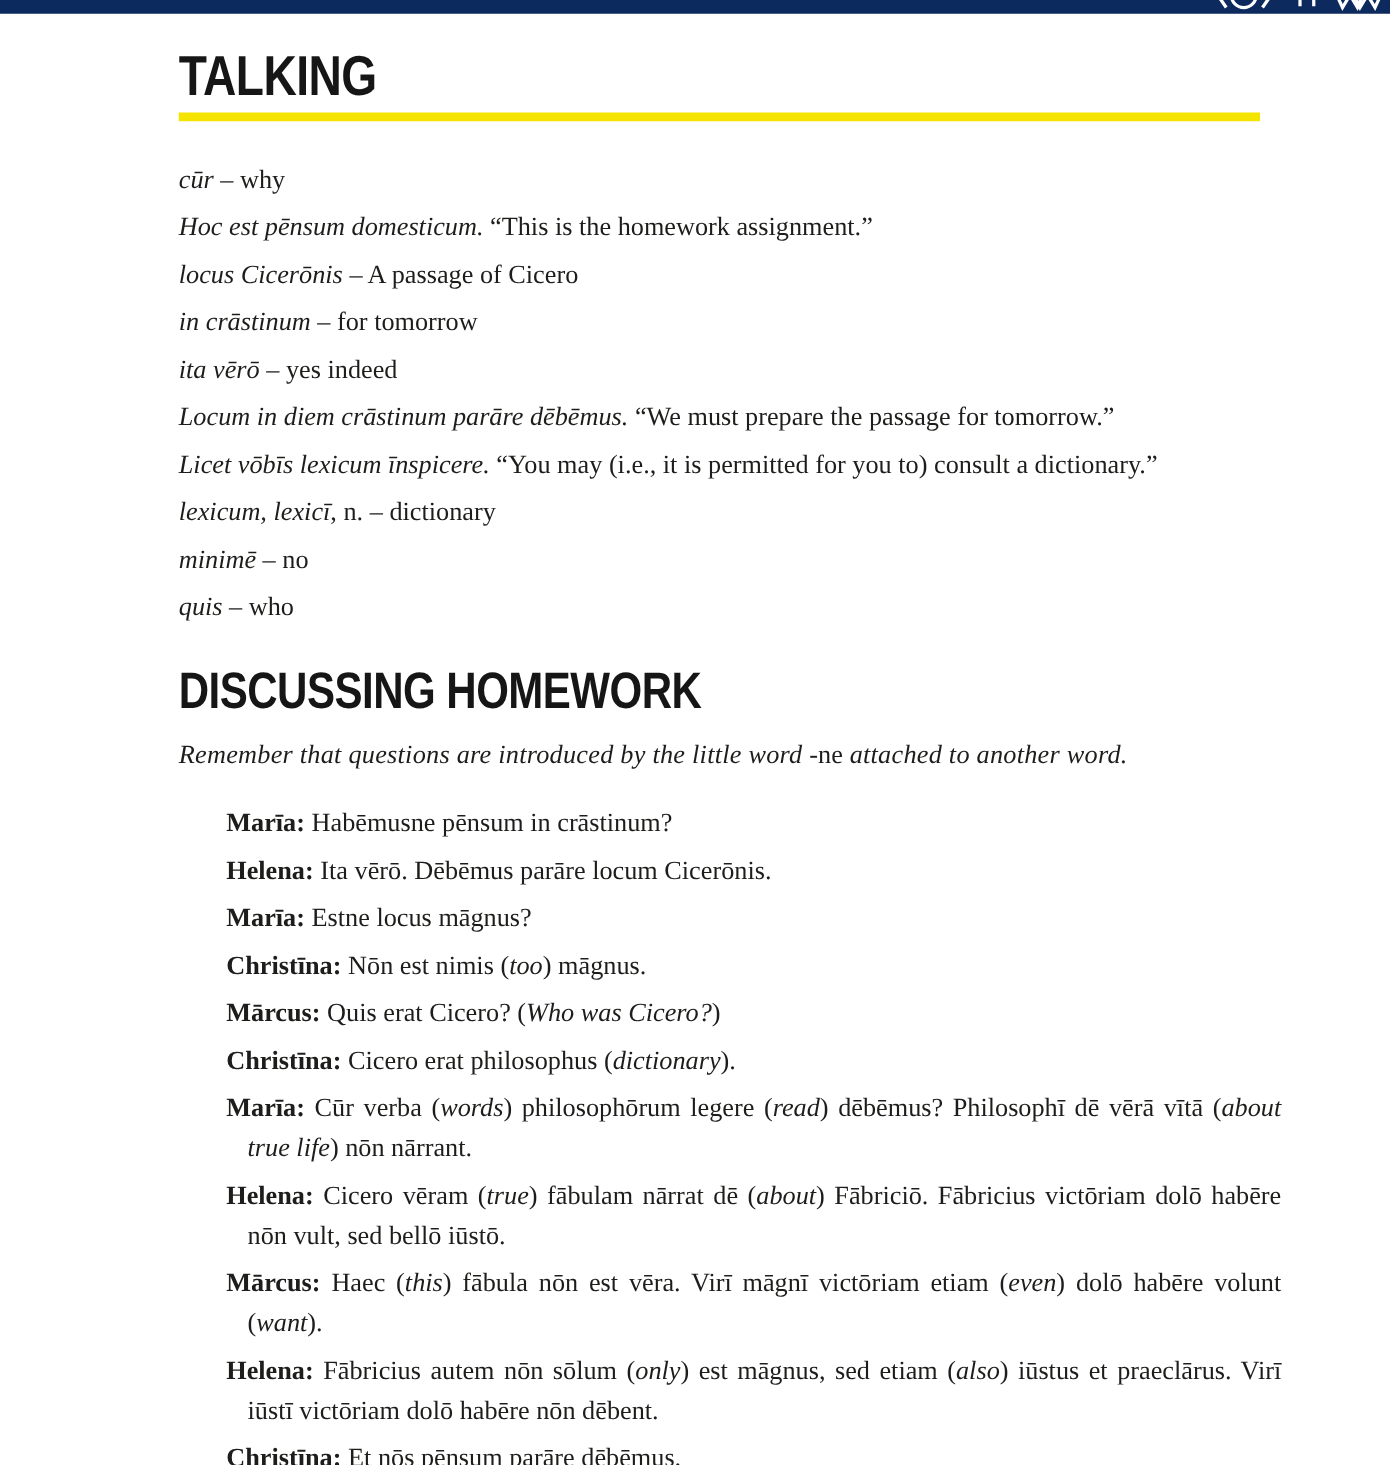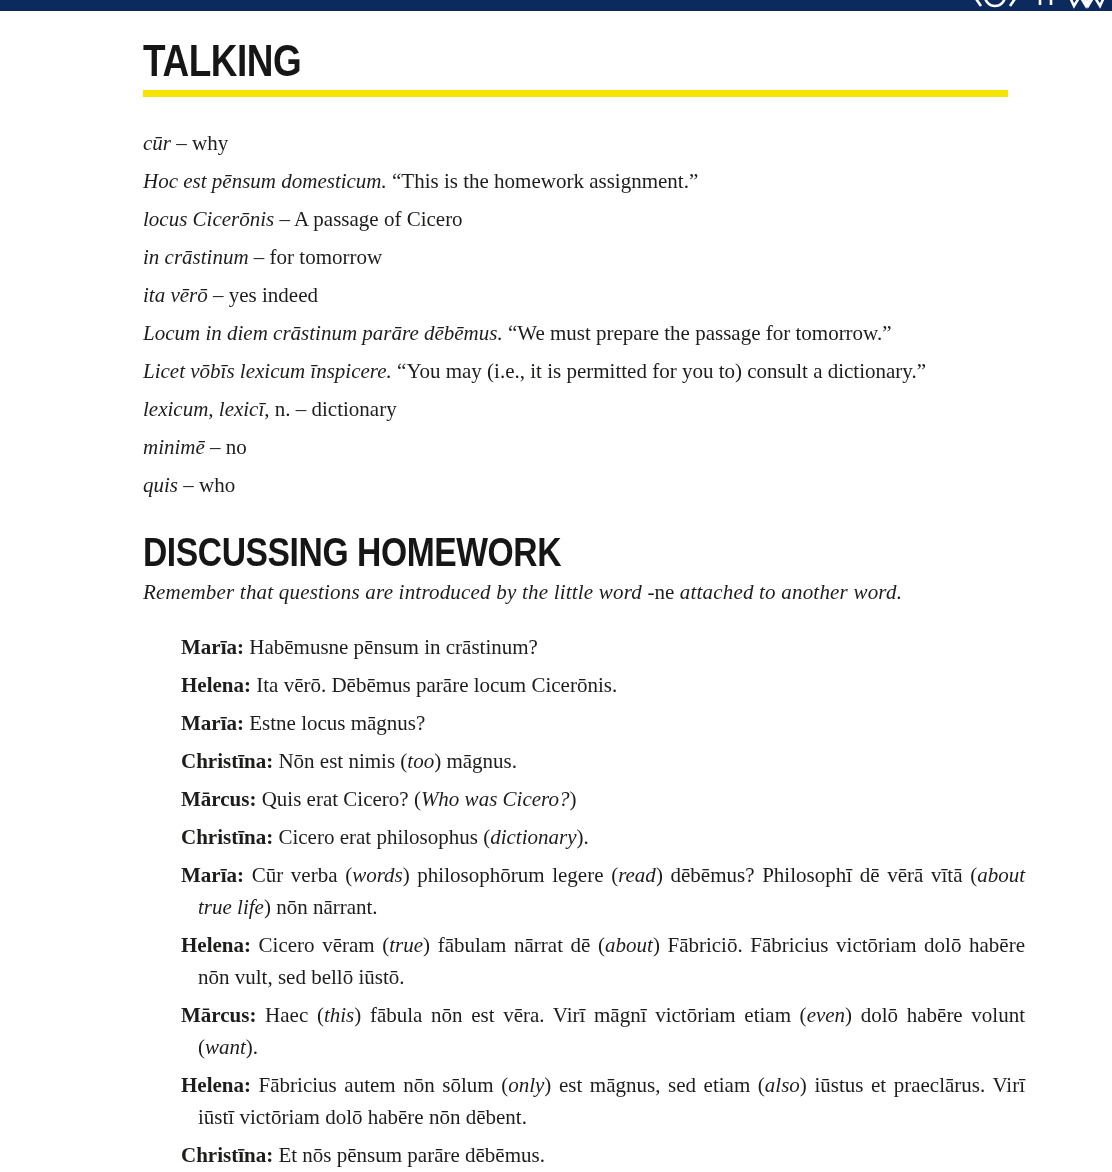--- a/index.html
+++ b/index.html
@@ -65,21 +65,21 @@
   }
   .vocab { margin-top: 27px; }
   .vocab p {
     margin: 0;
     font-size: 21px;
     line-height: 38px;
     white-space: nowrap;
   }
   .it { font-style: italic; }
   .note {
-    margin: 3px 0 0 0;
+    margin: 14px 0 0 0;
     font-size: 21px;
     line-height: 30px;
   }
   .note .it { letter-spacing: 0.2px; }
   .dialogue {
     margin-top: 24px;
     margin-left: 38px;
     width: 844px;
   }
   .dialogue p {

